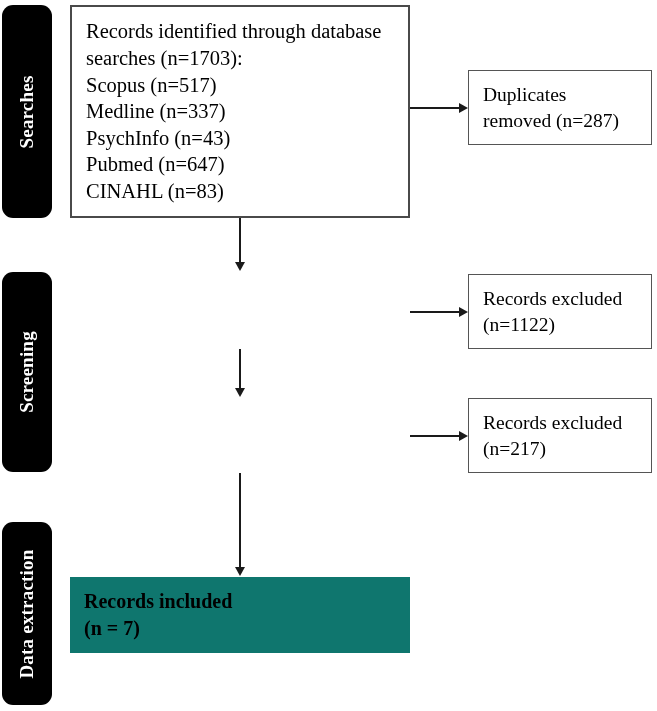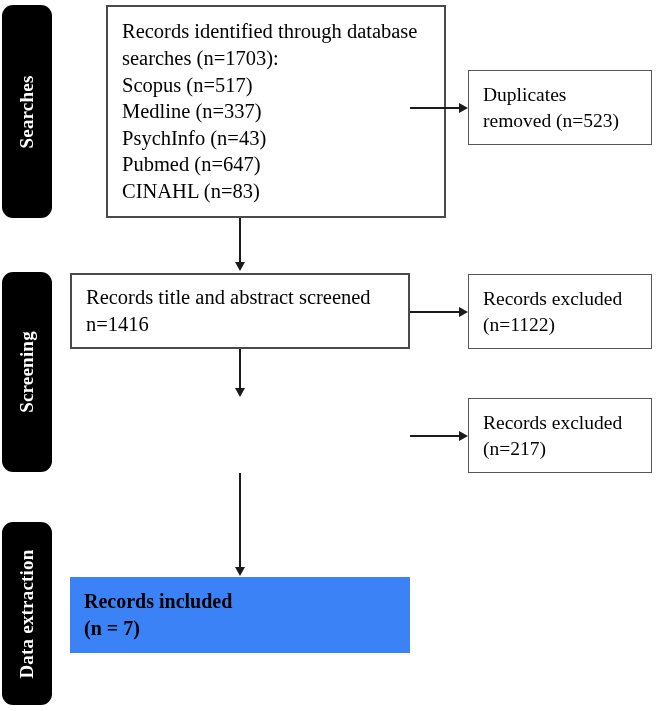--- a/index.html
+++ b/index.html
@@ -110,45 +110,41 @@
   </div>
 
   <div class="stage-pill" style="left:2px; top:272px; width:50px; height:200px;">
     <span class="stage-pill-label">Screening</span>
   </div>
 
   <div class="stage-pill" style="left:2px; top:522px; width:50px; height:183px;">
     <span class="stage-pill-label">Data extraction</span>
   </div>
 
-  <div class="box thick" style="left:70px; top:5px; width:340px; height:213px;margin-left:36px;">
+  <div class="box thick" style="left:70px; top:5px; width:340px; height:213px;">
     <div class="box-text">Records identified through database
 searches (n=1703):
 Scopus (n=517)
 Medline (n=337)
 PsychInfo (n=43)
 Pubmed (n=647)
 CINAHL (n=83)</div>
   </div>
 
   <div class="box" style="left:468px; top:70px; width:184px; height:75px;">
     <div class="box-text small">Duplicates
-removed (n=523)</div>
+removed (n=287)</div>
   </div>
 
   <div class="conn conn-h" style="left:410px; top:107px; width:50px;"></div>
   <div class="arrowhead-right" style="left:459px; top:102.5px;"></div>
 
   <div class="conn conn-v" style="left:239px; top:218px; width:2px; height:45px;"></div>
   <div class="arrowhead-down" style="left:234.5px; top:262px;"></div>
 
-  <div class="box thick" style="left:70px; top:273px; width:340px; height:76px;">
-    <div class="box-text">Records title and abstract screened
-n=1416</div>
-  </div>
 
   <div class="box" style="left:468px; top:274px; width:184px; height:75px;">
     <div class="box-text small">Records excluded
 (n=1122)</div>
   </div>
 
   <div class="conn conn-h" style="left:410px; top:311px; width:50px;"></div>
   <div class="arrowhead-right" style="left:459px; top:306.5px;"></div>
 
   <div class="conn conn-v" style="left:239px; top:349px; width:2px; height:40px;"></div>
@@ -159,18 +155,18 @@
     <div class="box-text small">Records excluded
 (n=217)</div>
   </div>
 
   <div class="conn conn-h" style="left:410px; top:435px; width:50px;"></div>
   <div class="arrowhead-right" style="left:459px; top:430.5px;"></div>
 
   <div class="conn conn-v" style="left:239px; top:473px; width:2px; height:95px;"></div>
   <div class="arrowhead-down" style="left:234.5px; top:567px;"></div>
 
-  <div class="box highlight" style="left:70px; top:577px; width:340px; height:76px; background:#3b82f6;">
+  <div class="box highlight" style="left:70px; top:577px; width:340px; height:76px; background:#0f766e;">
     <div class="box-text">Records included
 (n = 7)</div>
   </div>
 
 </div>
 
 </body></html>

